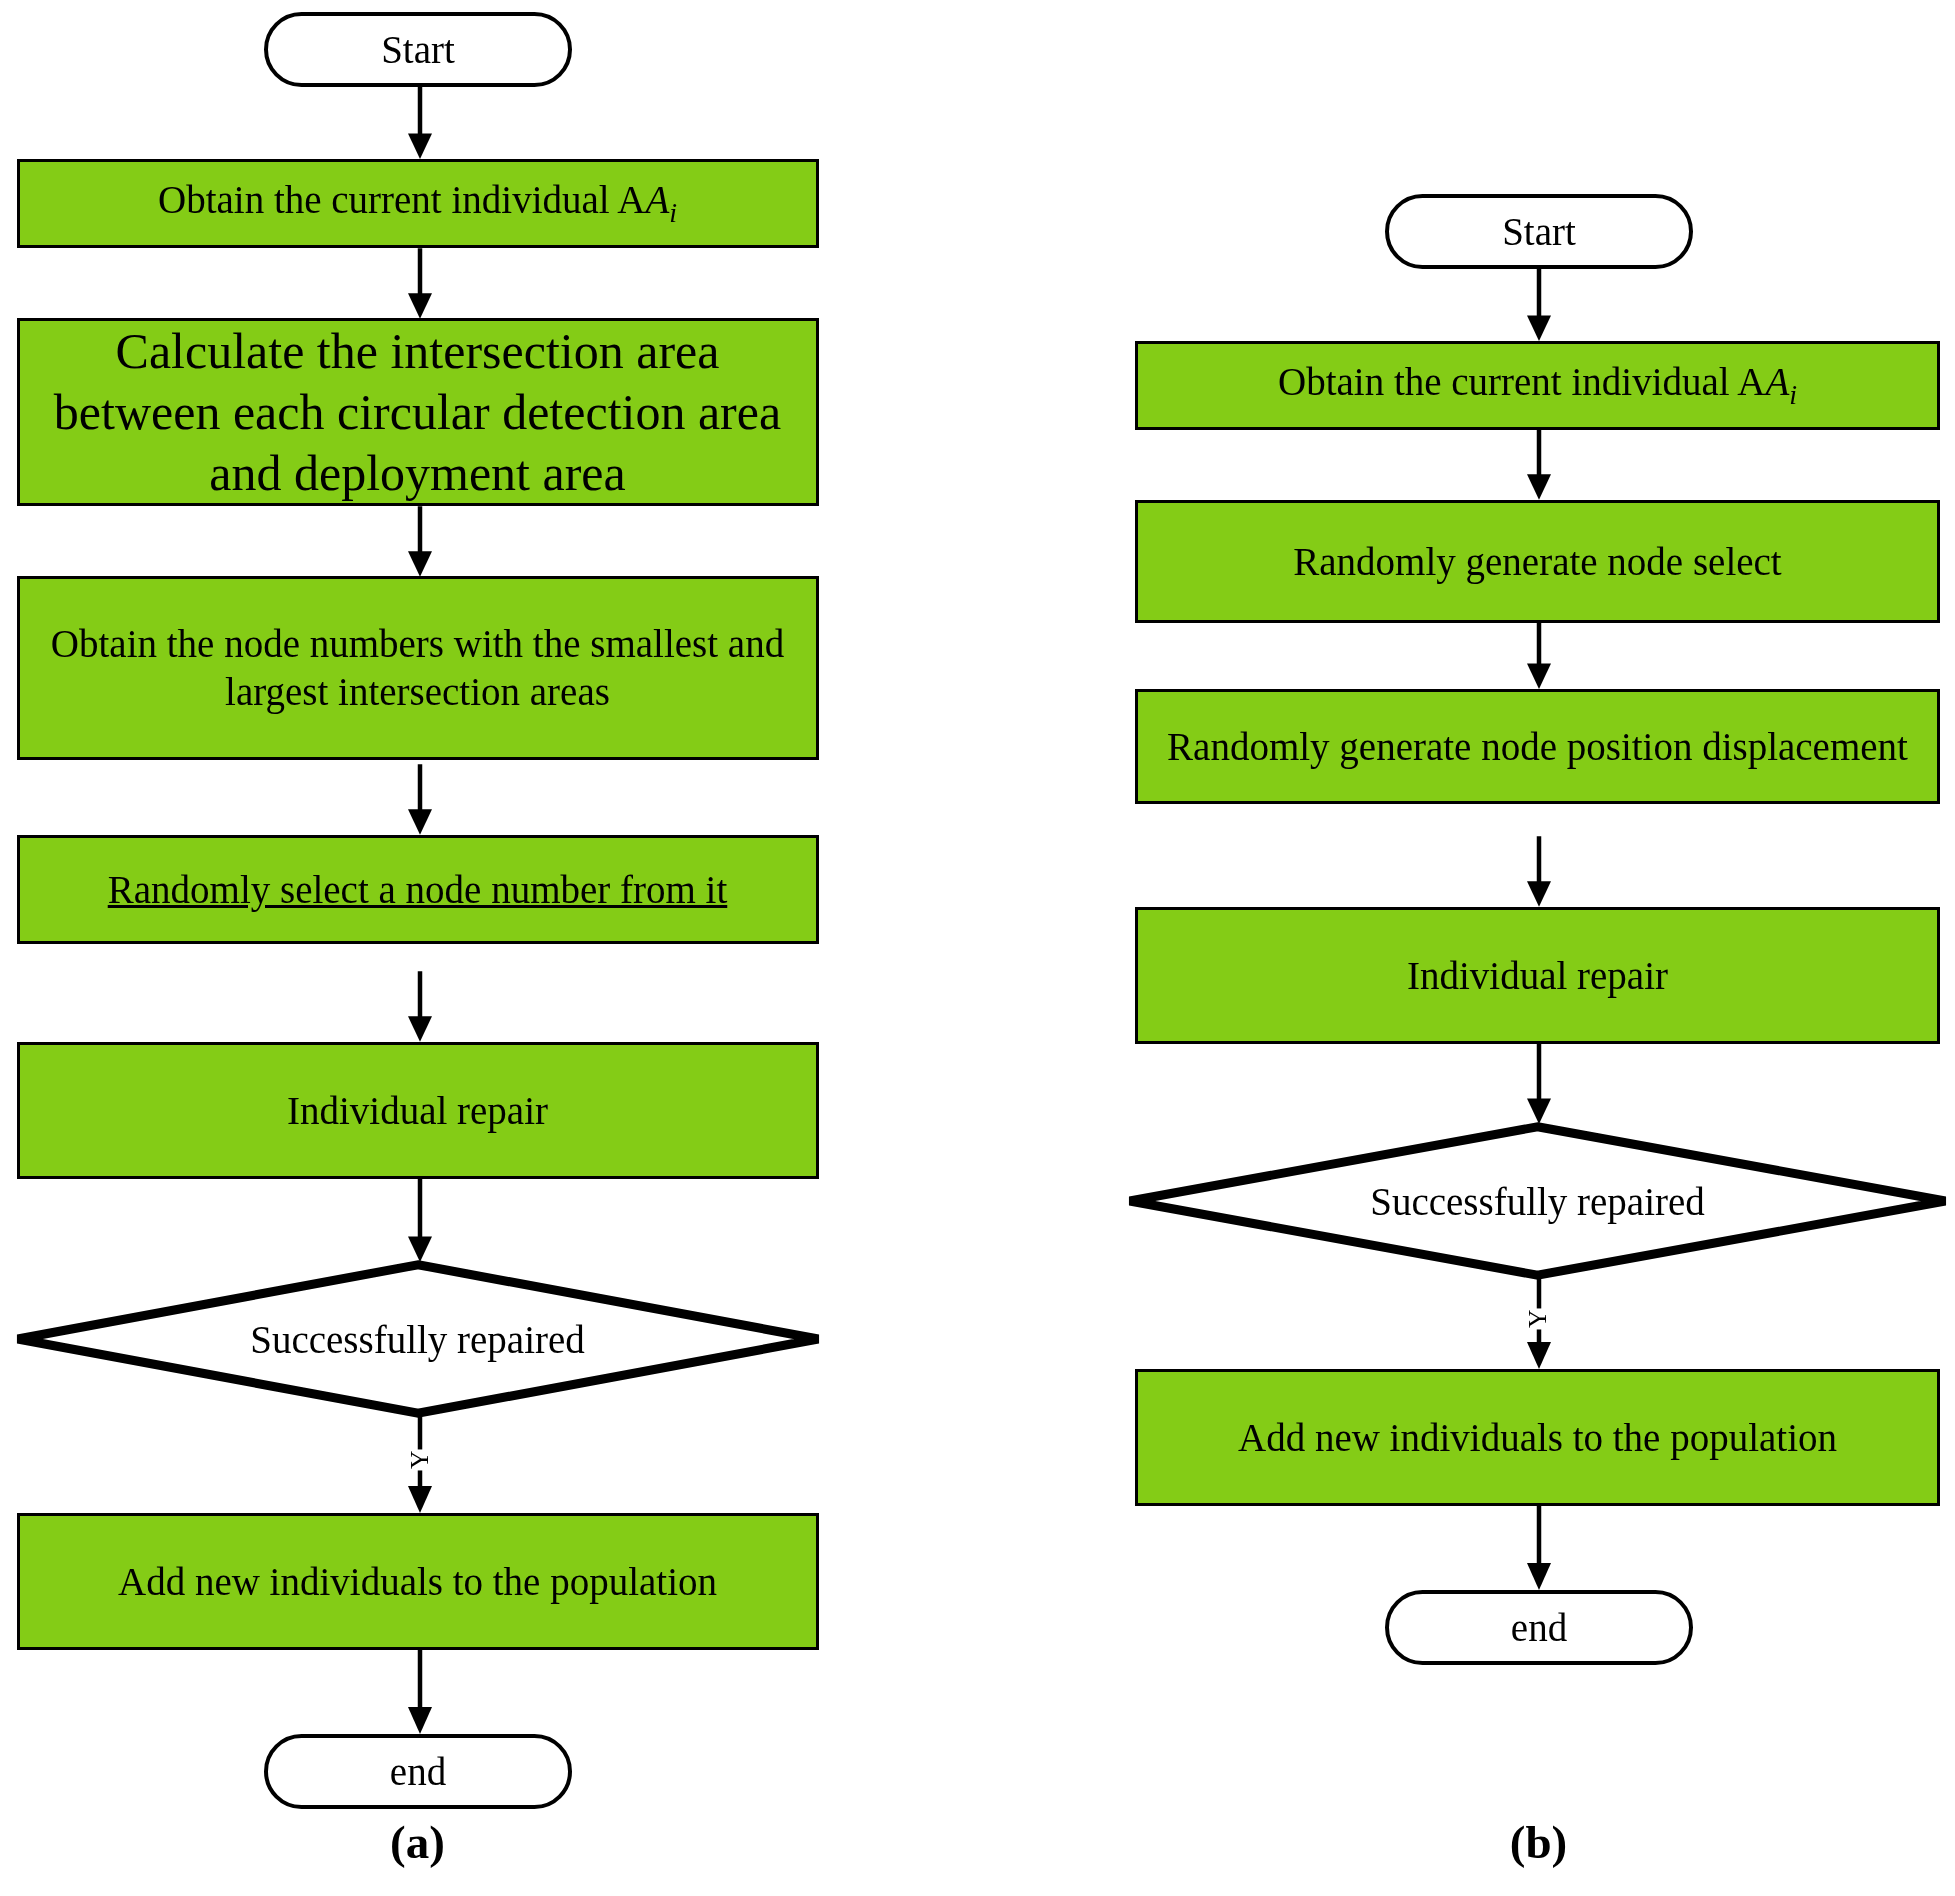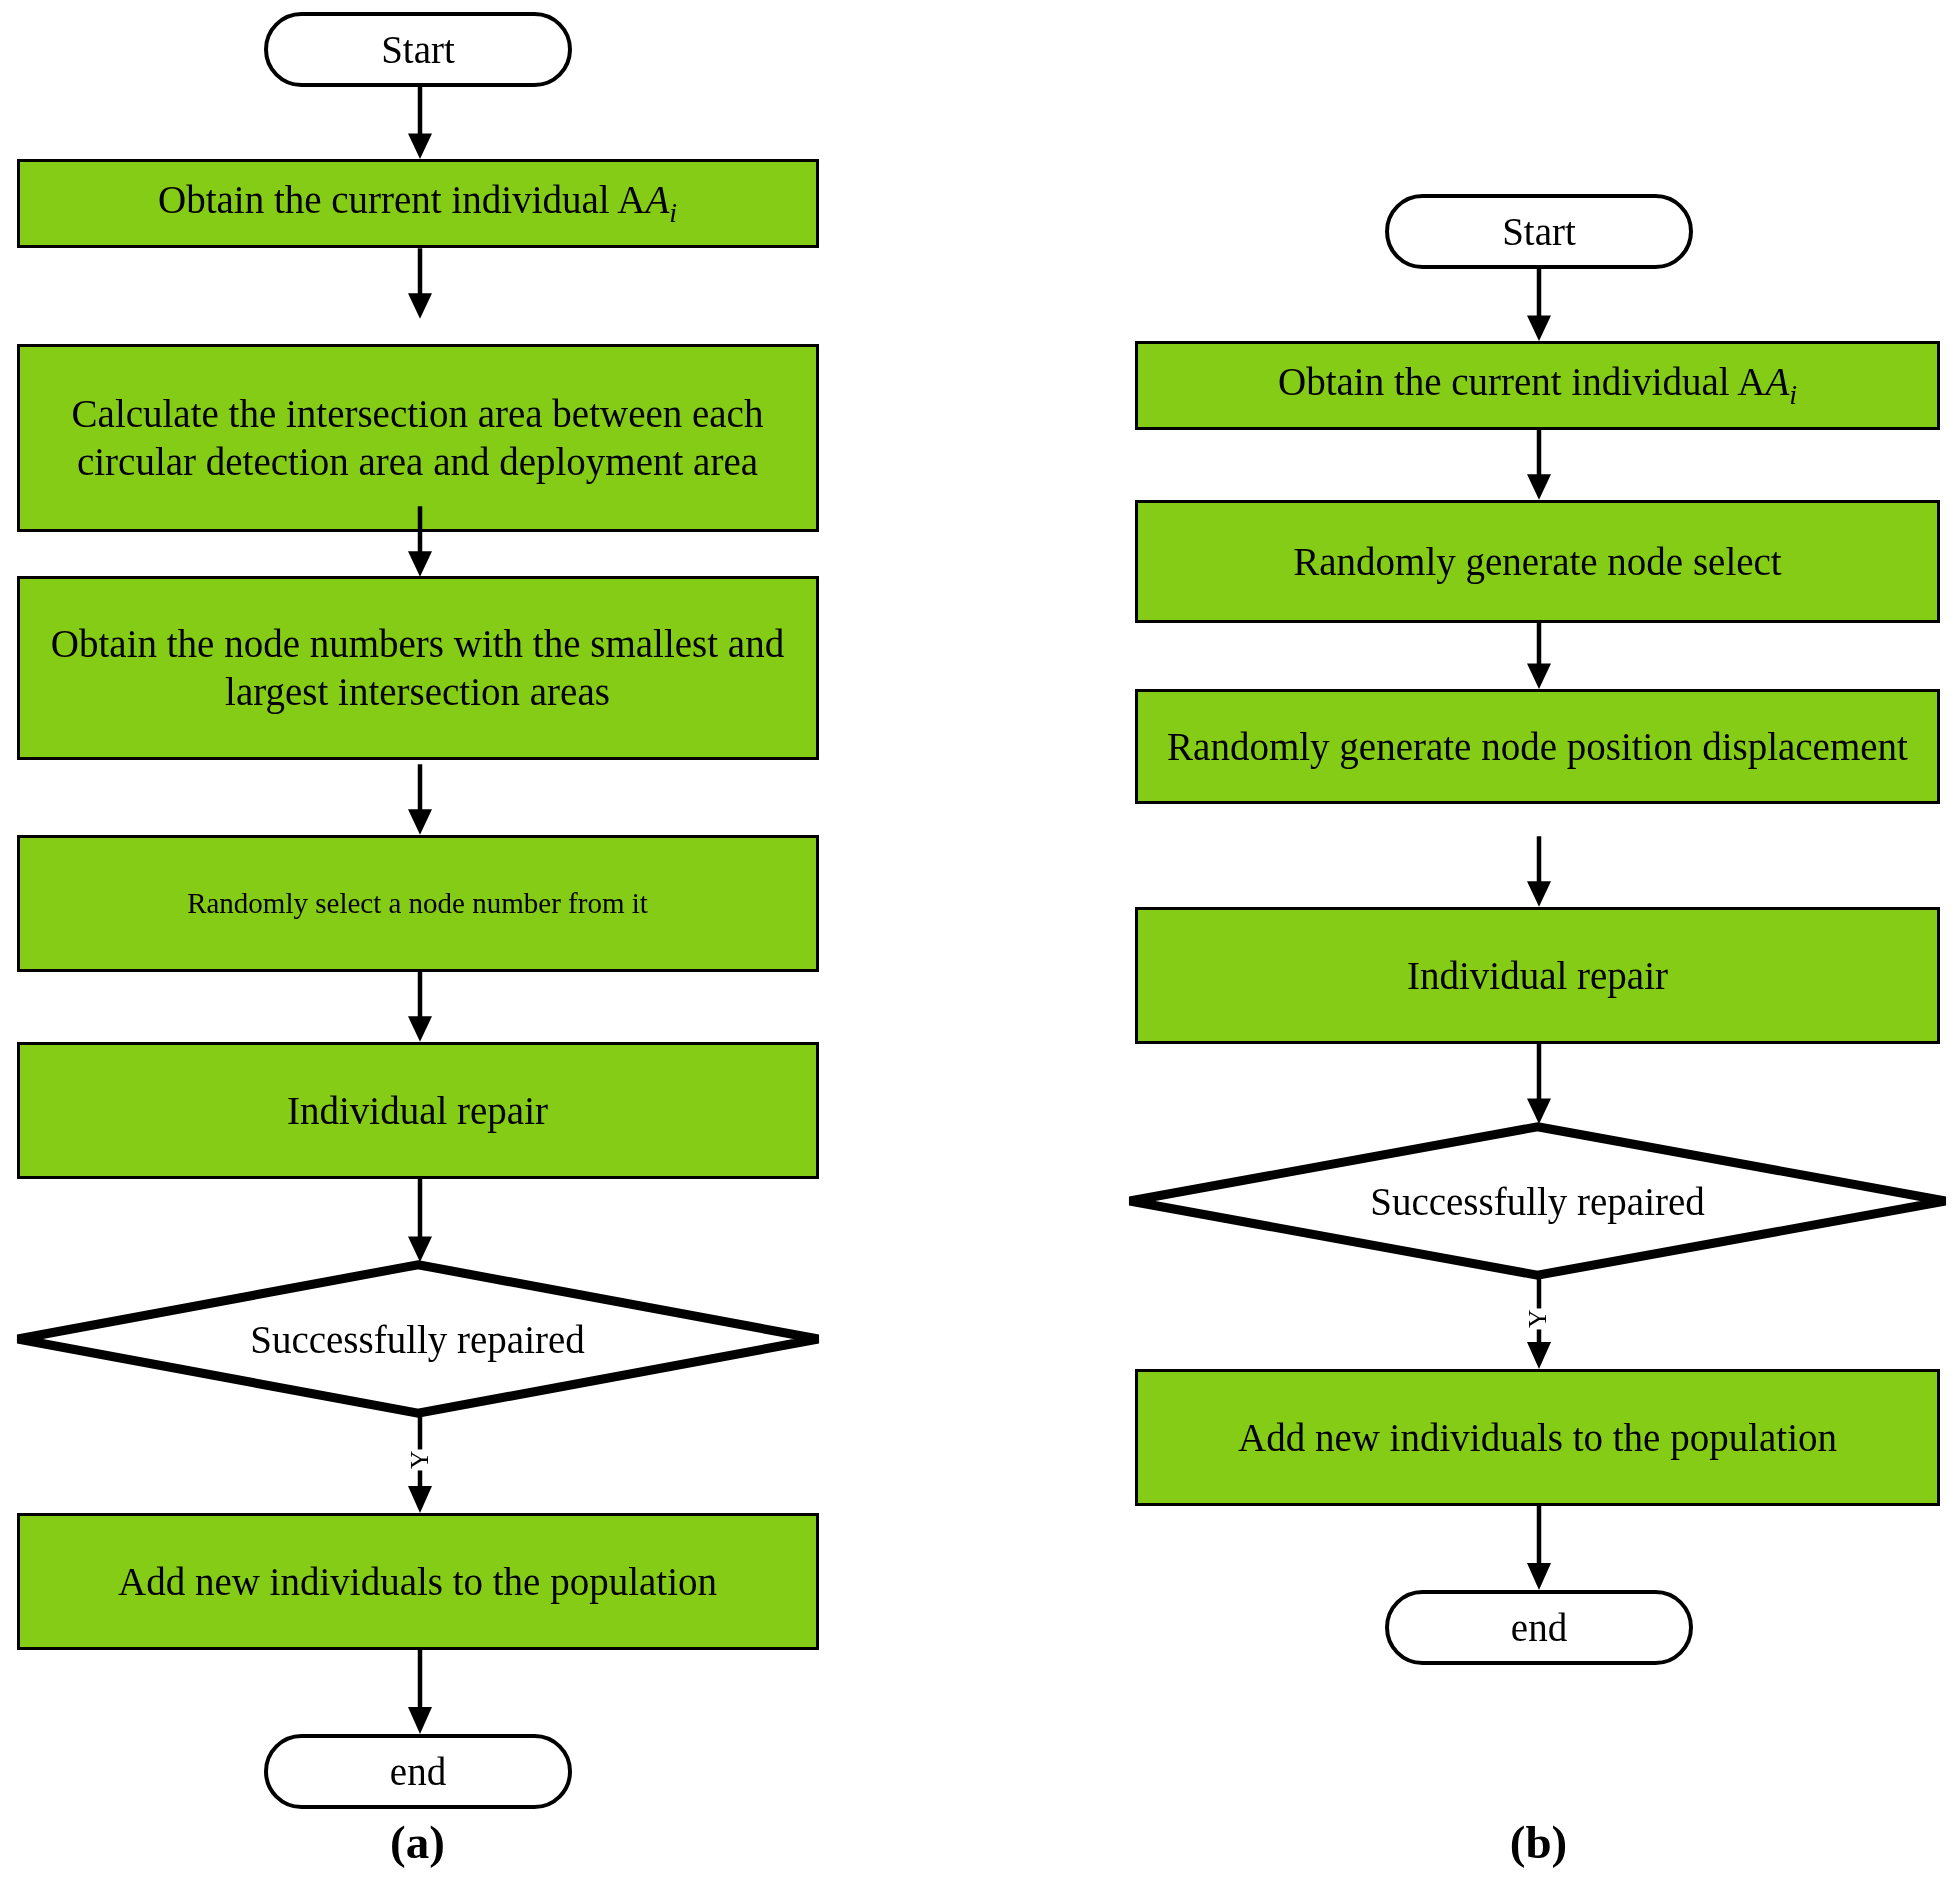--- a/index.html
+++ b/index.html
@@ -122,35 +122,35 @@
     <span>
       <span>Obtain the current individual A</span><span class="math-var">A</span><span class="math-sub">i</span>
     </span>
   </div>
 
   <svg class="conn" style="left:405px; top:248px; width:30px; height:71px;" viewBox="0 0 40 94" width="30" height="71">
     <line x1="20" y1="0" x2="20" y2="68"></line>
     <polygon points="4,60 36,60 20,94"></polygon>
   </svg>
 
-  <div class="node process" style="left:16.5px; top:318px; width:802px; height:188px; font-size:39px; padding:0 19.5px;margin-top:26px;">Calculate the intersection area between each circular detection area and deployment area</div>
+  <div class="node process" style="left:16.5px; top:318px; width:802px; height:188px; font-size:50px; padding:0 19.5px;">Calculate the intersection area between each circular detection area and deployment area</div>
 
   <svg class="conn" style="left:405px; top:506px; width:30px; height:71px;" viewBox="0 0 40 94" width="30" height="71">
     <line x1="20" y1="0" x2="20" y2="68"></line>
     <polygon points="4,60 36,60 20,94"></polygon>
   </svg>
 
   <div class="node process" style="left:16.5px; top:576px; width:802px; height:184px; font-size:39px; padding:0 19.5px;">Obtain the node numbers with the smallest and largest intersection areas</div>
 
   <svg class="conn" style="left:405px; top:764px; width:30px; height:71px;" viewBox="0 0 40 94" width="30" height="71">
     <line x1="20" y1="0" x2="20" y2="68"></line>
     <polygon points="4,60 36,60 20,94"></polygon>
   </svg>
 
-  <div class="node process" style="left:16.5px; top:835px; width:802px; height:137px; font-size:29px;">Randomly select a node number from it</div>
+  <div class="node process" style="left:16.5px; top:835px; width:802px; height:109px; font-size:39px;text-decoration:underline;">Randomly select a node number from it</div>
 
   <svg class="conn" style="left:405px; top:971px; width:30px; height:71px;" viewBox="0 0 40 94" width="30" height="71">
     <line x1="20" y1="0" x2="20" y2="68"></line>
     <polygon points="4,60 36,60 20,94"></polygon>
   </svg>
 
   <div class="node process" style="left:16.5px; top:1042px; width:802px; height:137px; font-size:39px;">Individual repair</div>
 
   <svg class="conn" style="left:405px; top:1178px; width:30px; height:84px;" viewBox="0 0 40 112" width="30" height="84">
     <line x1="20" y1="0" x2="20" y2="86"></line>

